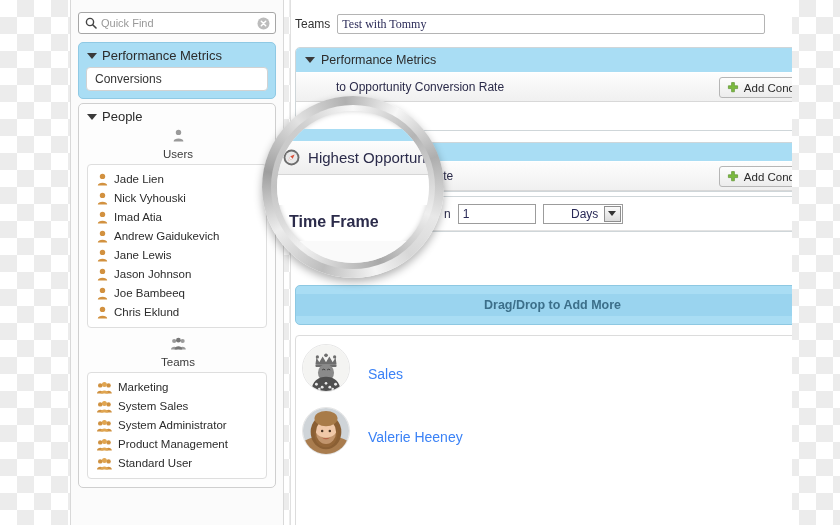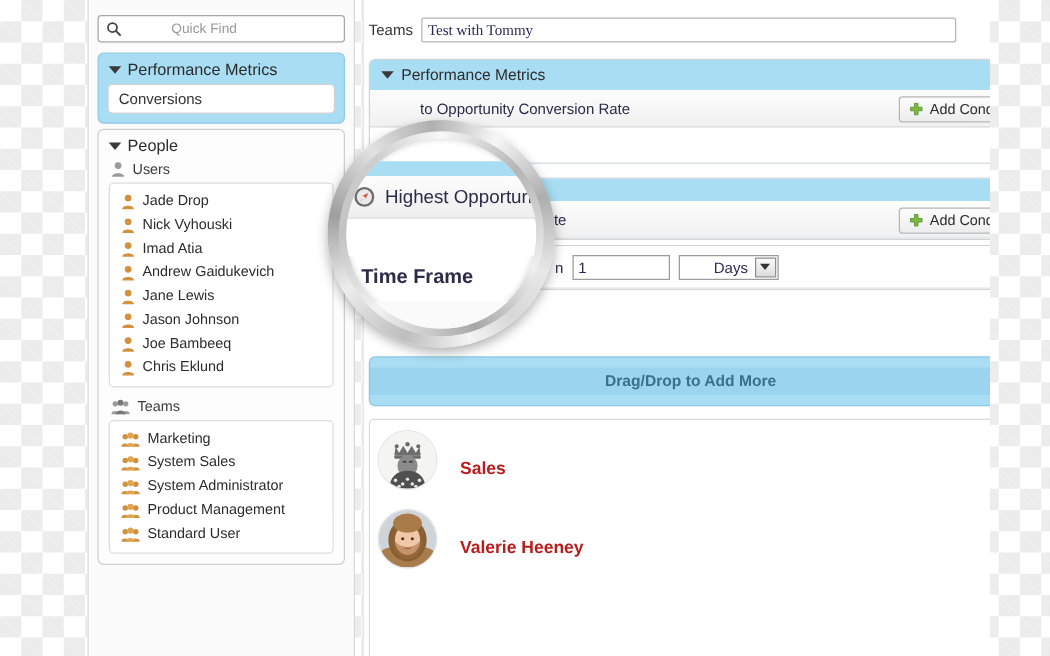--- a/index.html
+++ b/index.html
@@ -29,21 +29,21 @@
     background: #fbfbfb;
     border-left: 1px solid #d9d9d9;
     border-right: 1px solid #d9d9d9;
   }
   .quickfind-wrap {
     position: absolute; left: 7px; top: 12px;
     width: 198px; height: 22px;
     background: #fff;
     border: 1px solid #a6a6a6;
     border-radius: 3px;
-    display: flex; align-items: center; gap: 36px;
+    display: flex; align-items: center;
   }
   .qf-search-icon {
     width: 16px; margin-left: 4px;
     display: flex; align-items: center; justify-content: center;
     flex: 0 0 auto;
   }
   .qf-search-icon svg { display: block; }
   .qf-input {
     flex: 1 1 auto;
     border: none; outline: none;
@@ -90,20 +90,21 @@
     border: 1px solid #d2d2d2;
     border-radius: 4px;
     font-size: 12px;
     color: #333;
     padding: 4px 8px;
   }
   .section-label {
     display: flex; align-items: center; gap: 6px;
     font-size: 11.5px; color: #3a3a3a;
     padding: 1px 8px 4px 10px;
+    flex-direction: column;
   }
   .list-box {
     margin: 0 8px 8px 8px;
     background: #fff;
     border: 1px solid #dedede;
     border-radius: 4px;
     padding: 5px 0 5px 0;
   }
   .list-row {
     display: flex; align-items: center; gap: 6px;
@@ -263,21 +264,21 @@
     width: 48px; height: 48px;
     border-radius: 50%;
     overflow: hidden;
     flex: 0 0 auto;
     border: 1px solid #e6e6e6;
     position: relative;
     background: #fff;
   }
   .avatar svg { display: block; width: 100%; height: 100%; }
   .person-name {
-    font-size: 14px; font-weight: bold; color: #b91c1c; margin-top: 12px;
+    font-size: 14px; font-weight: normal; color: #3b82f6; margin-top: 12px;
   }
 
   
   #lens {
     position: absolute;
     left: 262px; top: 96px;
     width: 182px; height: 182px;
     border-radius: 50%;
     z-index: 40;
     pointer-events: none;
@@ -311,20 +312,21 @@
   .gc-blue-bar {
     position: absolute; left: 0; top: 18px; width: 152px; height: 12px;
     background: #a9ddf4;
   }
   .gc-row {
     position: absolute; left: 0; top: 30px; width: 152px; height: 34px;
     background: linear-gradient(#fdfdfd,#eeeeee);
     border-bottom: 1px solid #d6d6d6;
     display: flex; align-items: center; gap: 8px;
     padding-left: 6px;
+    justify-content: space-between;
   }
   .gc-compass { width: 17px; height: 17px; flex: 0 0 auto; }
   .gc-label {
     font-size: 15px; color: #2b2b4a;
     white-space: nowrap;
   }
   .gc-white { position: absolute; left:0; top: 64px; width: 152px; height: 30px; background:#fff; }
   .gc-timeframe {
     position: absolute; left: 12px; top: 102px;
     font-size: 16px; font-weight: bold; color: #2b2b4a;
@@ -376,21 +378,21 @@
         </svg>
         <span>Users</span>
       </div>
 
       <div class="list-box">
         <div class="list-row">
           <svg class="user-glyph" viewBox="0 0 11 13">
               <circle cx="5.5" cy="3.4" r="2.7" fill="#d2913f"></circle>
               <path d="M0.8 12.4 C0.8 8.7 10.2 8.7 10.2 12.4 Z" fill="#d2913f"></path>
             </svg>
-          <span>Jade Drop</span>
+          <span>Jade Lien</span>
         </div>
         <div class="list-row">
           <svg class="user-glyph" viewBox="0 0 11 13">
               <circle cx="5.5" cy="3.4" r="2.7" fill="#d2913f"></circle>
               <path d="M0.8 12.4 C0.8 8.7 10.2 8.7 10.2 12.4 Z" fill="#d2913f"></path>
             </svg>
           <span>Nick Vyhouski</span>
         </div>
         <div class="list-row">
           <svg class="user-glyph" viewBox="0 0 11 13">

